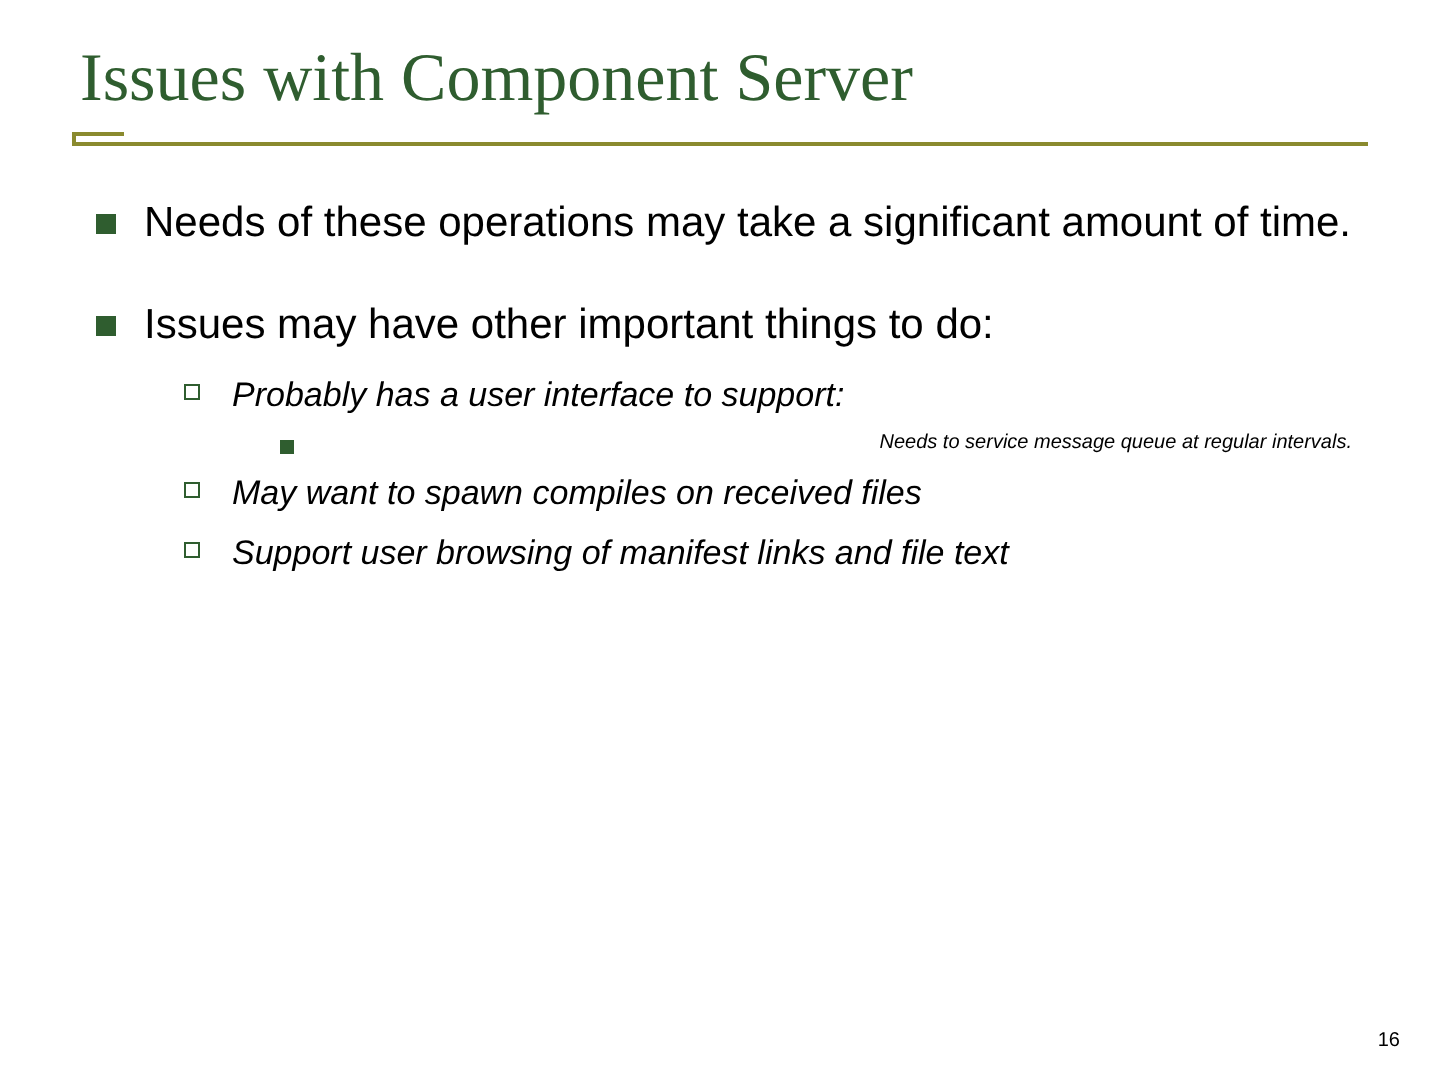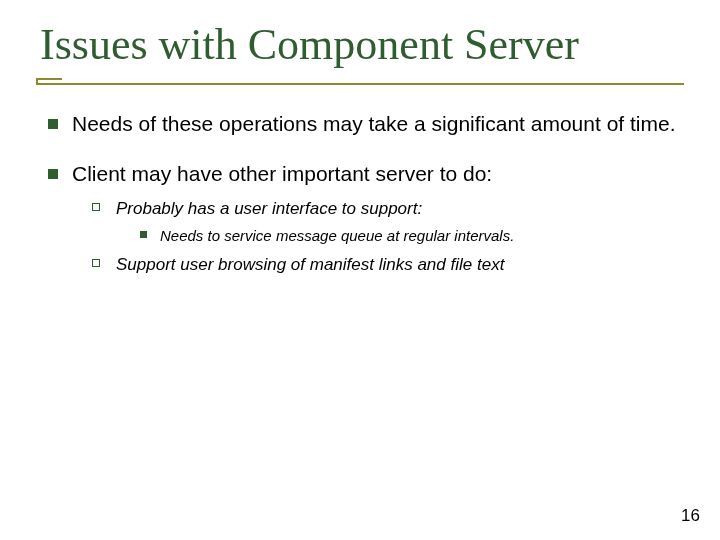--- a/index.html
+++ b/index.html
@@ -21,21 +21,21 @@
     box-sizing: border-box;
     padding: 18px 36px 0 36px;
     font-family: var(--font-body);
     color: var(--text);
   }
   .title-wrap {
     padding: 2px 4px 6px 4px;
   }
   .title {
     font-family: var(--font-title);
-    font-size: 44px;
+    font-size: 34px;
     color: var(--dark-green);
     font-weight: 400;
     margin: 0;
     line-height: 1.15;
   }
   .rule-outer {
     margin-top: 4px;
     height: 6px;
     position: relative;
   }
@@ -106,37 +106,38 @@
     background: transparent;
     box-sizing: border-box;
   }
   .lvl3 {
     margin-top: 6px;
   }
   .lvl3 > li {
     position: relative;
     padding-left: 22px;
     margin: 0 0 6px 22px;
-    font-size: 15px;
+    font-size: 10px;
     line-height: 1.3;
+    text-align: right;
   }
   .lvl3 > li::before {
     content: "";
     position: absolute;
     left: 2px;
     top: 5px;
     width: 7px;
     height: 7px;
     background: var(--dark-green);
   }
   .page-num {
     position: absolute;
     right: 20px;
     bottom: 14px;
-    font-size: 17px;
+    font-size: 10px;
     color: #000;
     font-family: var(--font-body);
   }
 </style>
 </head>
 <body>
 
 <div class="slide">
 
   <div class="title-wrap">
@@ -149,29 +150,32 @@
   </div>
 
   <div class="body">
     <ul class="lvl1">
 
       <li>
         <span>Needs of these operations may take a significant amount of time.</span>
       </li>
 
       <li>
-        <span>Client may have other important server to do:</span>
+        <span>Issues may have other important things to do:</span>
         <ul class="lvl2">
           <li>
             <span>Probably has a user interface to support:</span>
             <ul class="lvl3">
               <li>
                 <span>Needs to service message queue at regular intervals.</span>
               </li>
             </ul>
+          </li>
+          <li>
+            <span>May want to spawn compiles on received files</span>
           </li>
           <li>
             <span>Support user browsing of manifest links and file text</span>
           </li>
         </ul>
       </li>
 
 
     </ul>
   </div>

